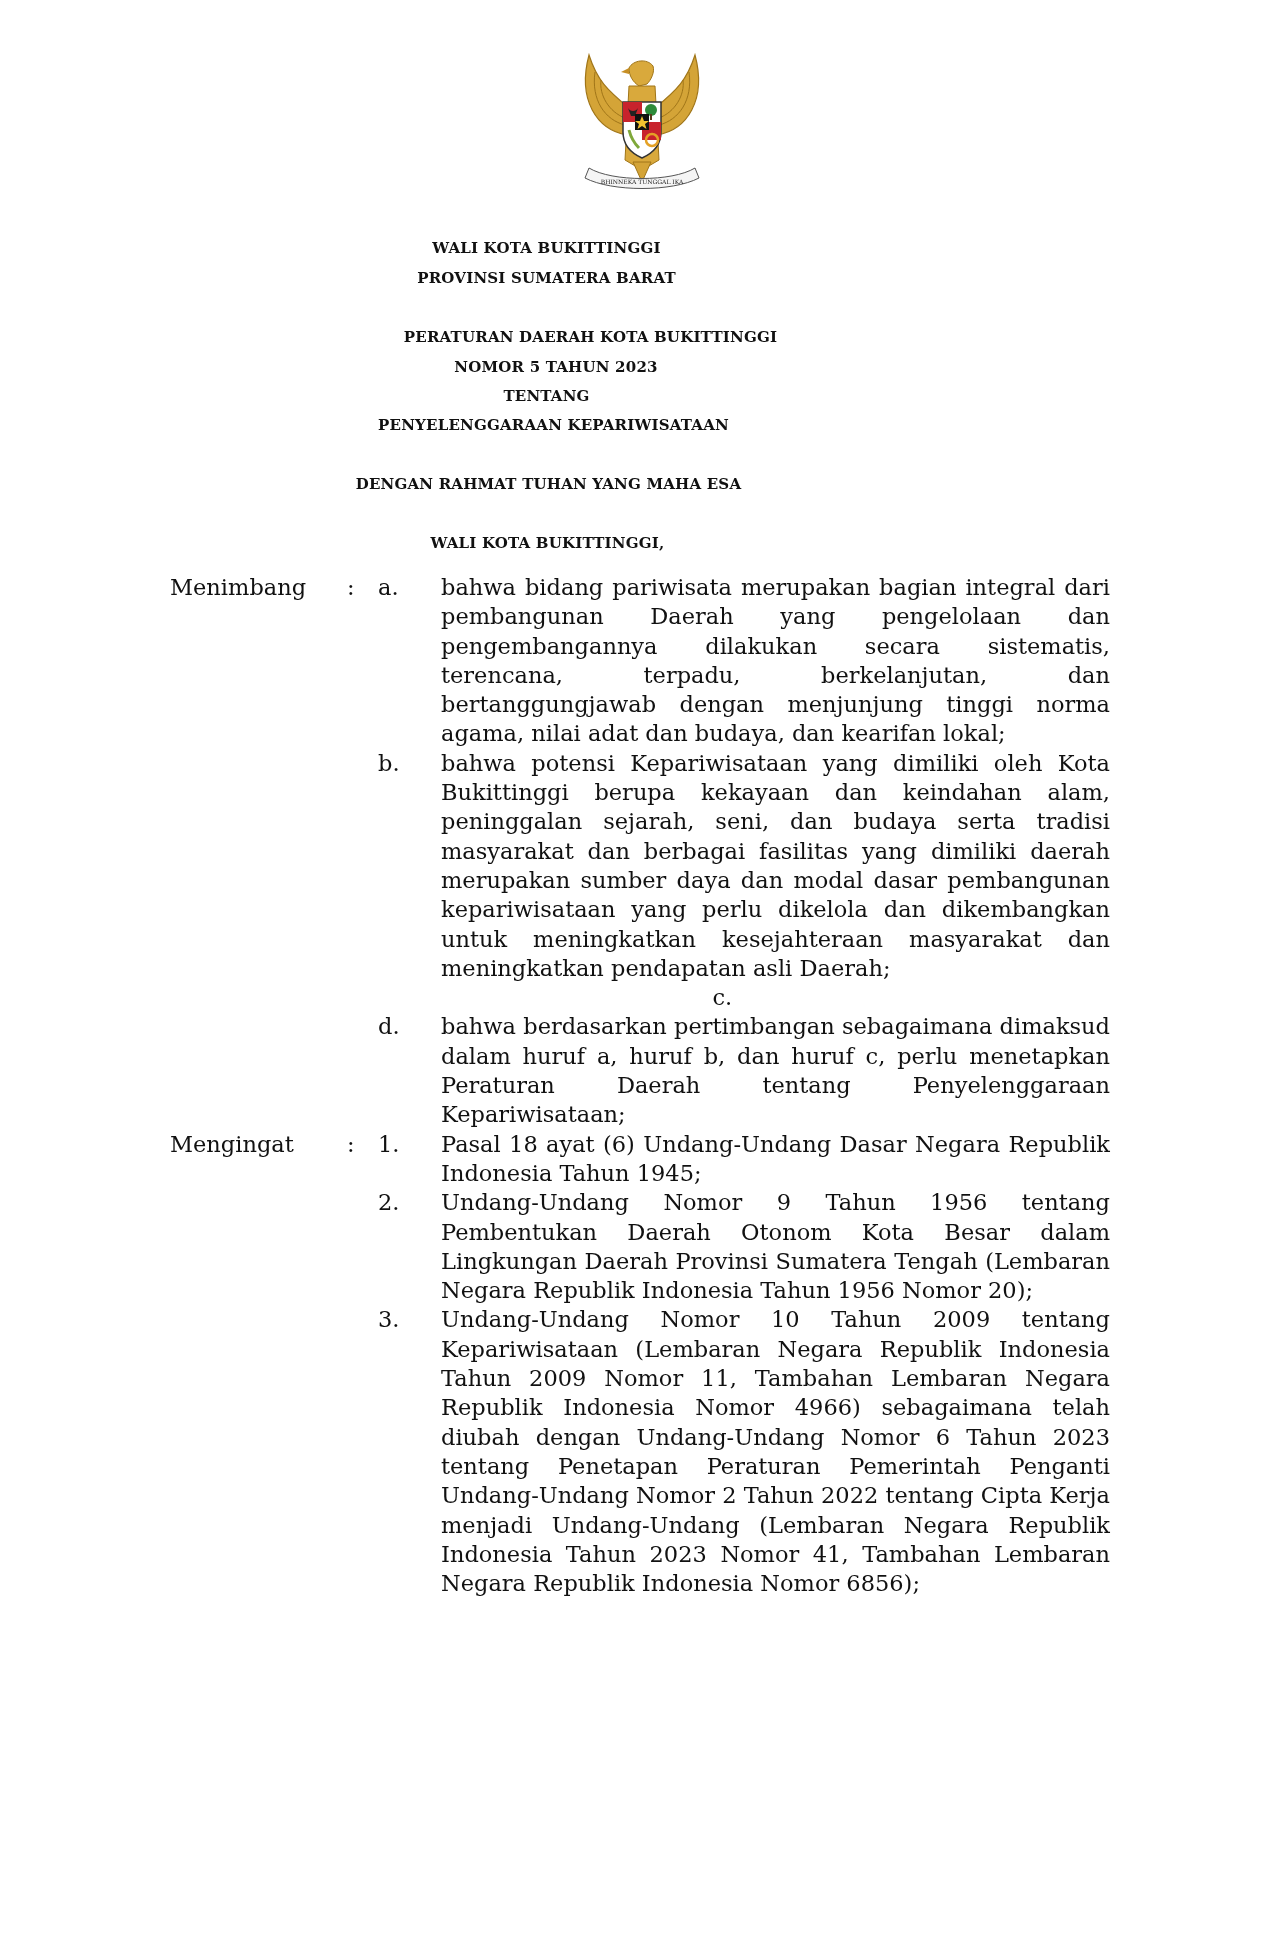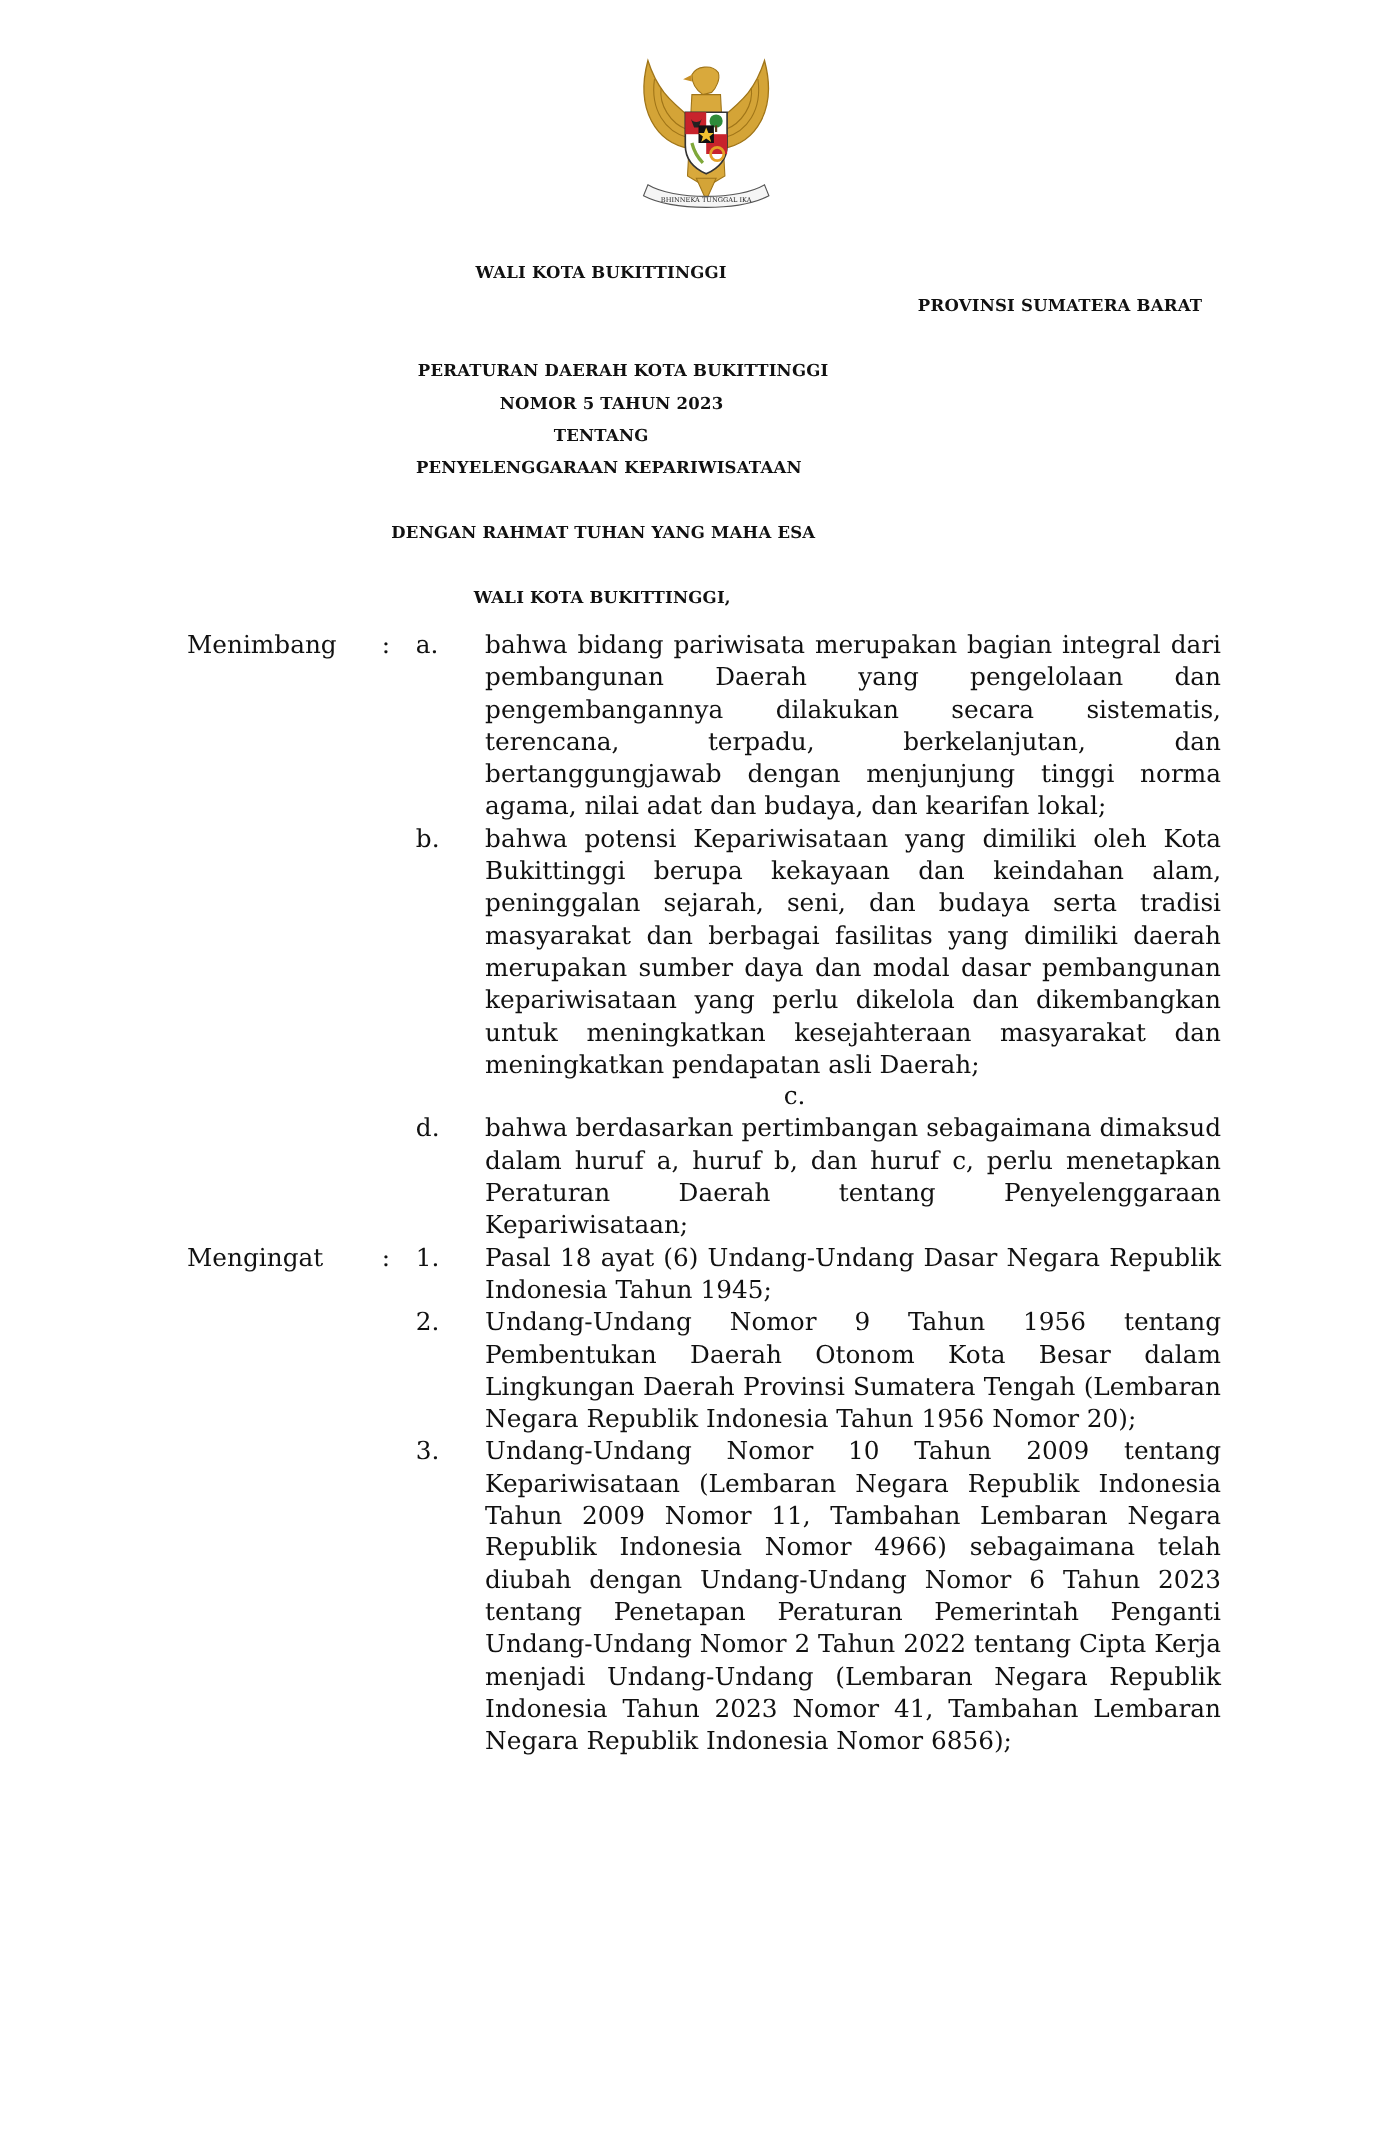--- a/index.html
+++ b/index.html
@@ -46,22 +46,22 @@
     <path d="M62 80 C64 88 68 94 72 98" fill="none" stroke="#7fa83a" stroke-width="3"></path>
   </g>
   <path d="M66 112 L75 132 L84 112 Z" fill="#d4a437" stroke="#a07518" stroke-width="1"></path>
   <g>
     <path d="M22 118 C45 132 105 132 128 118 L132 128 C105 142 45 142 18 128 Z" fill="#f5f5f5" stroke="#555" stroke-width="1"></path>
     <text x="75" y="134" text-anchor="middle" font-size="6" font-family="DejaVu Serif, serif" fill="#222">BHINNEKA TUNGGAL IKA</text>
   </g>
 </svg>
 
 <div class="center" style="top:234px;">WALI KOTA BUKITTINGGI</div>
-<div class="center" style="top:264px;text-align:right;">PROVINSI SUMATERA BARAT</div>
-<div class="center" style="top:323px; padding-left:40px; box-sizing:border-box;">PERATURAN DAERAH KOTA BUKITTINGGI</div>
+<div class="center" style="top:264px;">PROVINSI SUMATERA BARAT</div>
+<div class="center" style="top:323px; padding-left:40px; box-sizing:border-box;margin-left:24px;">PERATURAN DAERAH KOTA BUKITTINGGI</div>
 <div class="center" style="top:353px; padding-left:19px; box-sizing:border-box;">NOMOR 5 TAHUN 2023</div>
 <div class="center" style="top:382px; padding-left:0; box-sizing:border-box;">TENTANG</div>
 <div class="center" style="top:411px; padding-left:14px; box-sizing:border-box;">PENYELENGGARAAN KEPARIWISATAAN</div>
 <div class="center" style="top:470px; padding-left:4px; box-sizing:border-box;">DENGAN RAHMAT TUHAN YANG MAHA ESA</div>
 <div class="center" style="top:529px; padding-left:2px; box-sizing:border-box;">WALI KOTA BUKITTINGGI,</div>
 
 <div class="block" style="top:573px;">
   <div class="row">
     <div class="label">Menimbang</div>
     <div class="colon">:</div>

